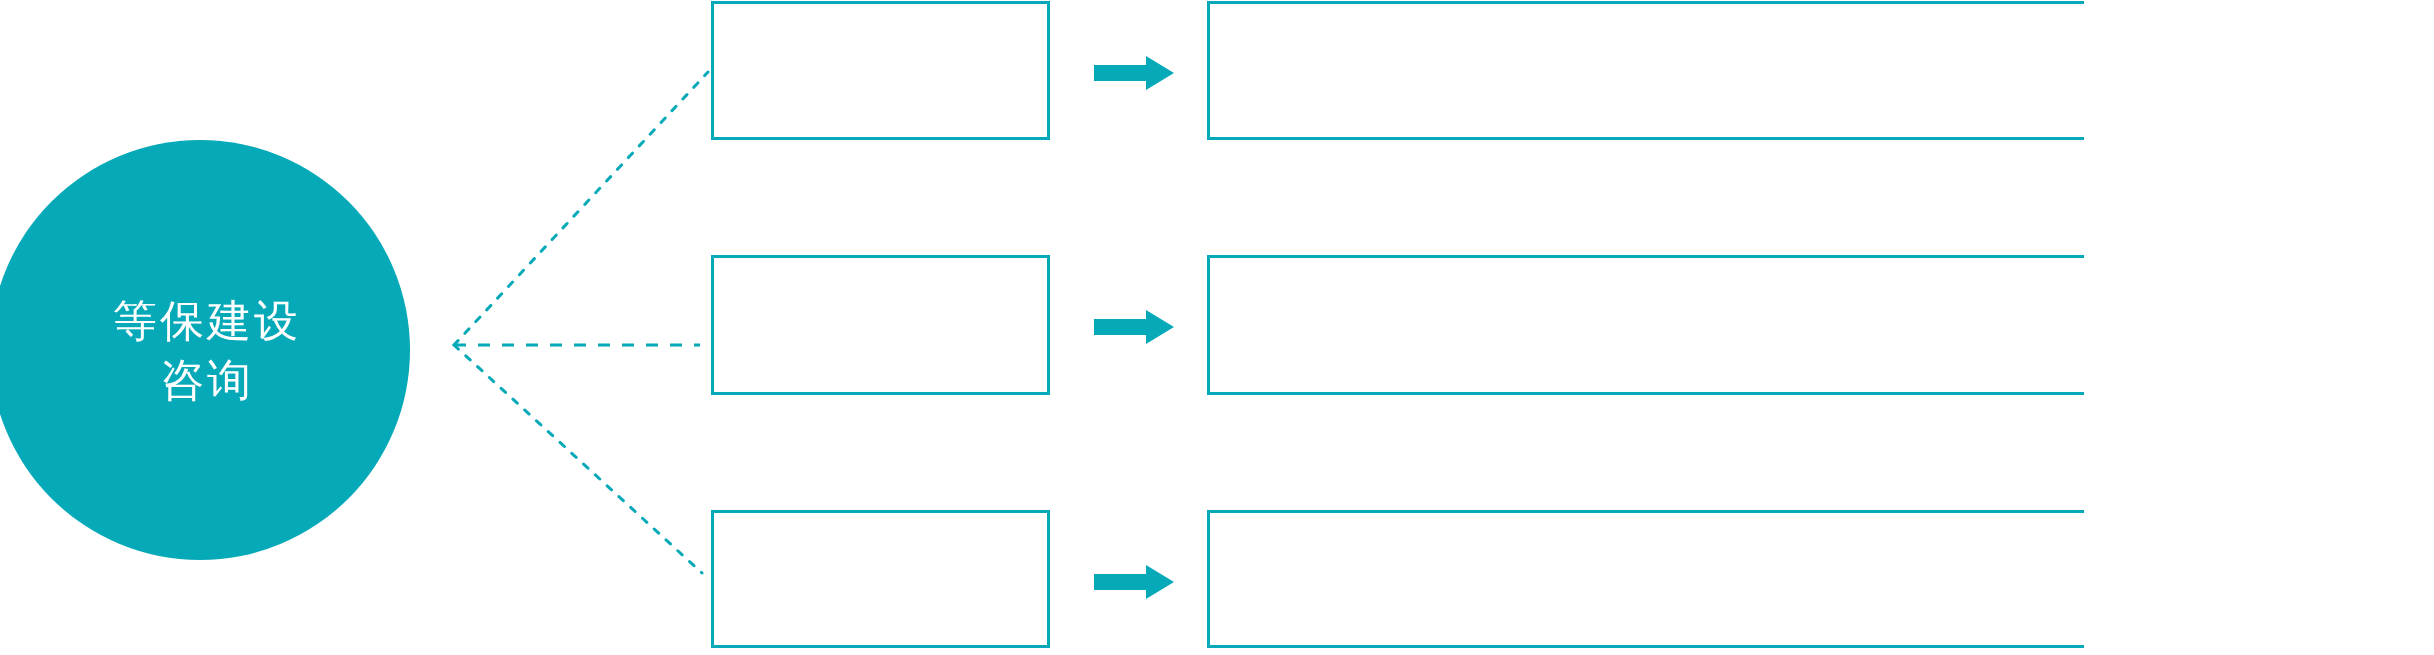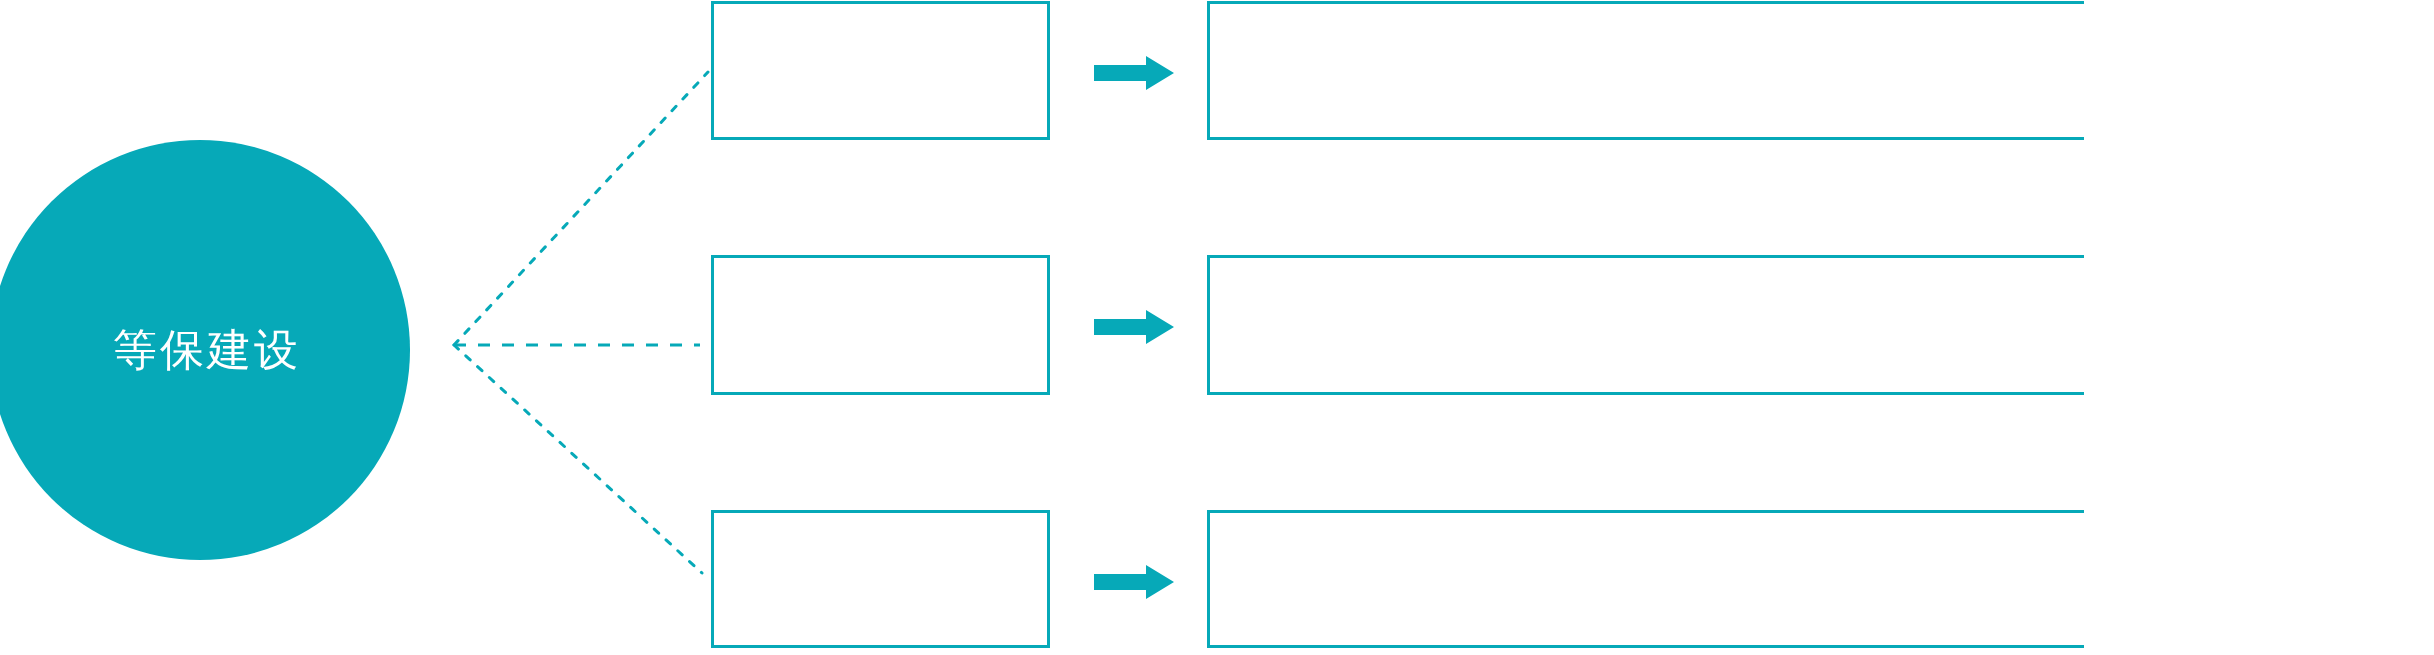--- a/index.html
+++ b/index.html
@@ -103,20 +103,21 @@
 <div id="diagram-root">
 
   <svg class="connectors" viewBox="0 0 2434 655" xmlns="http://www.w3.org/2000/svg">
     <line x1="454" y1="345" x2="708" y2="72" stroke="#06a9b8" stroke-width="3" stroke-dasharray="6 10" stroke-linecap="round"></line>
     <line x1="454" y1="345" x2="700" y2="345" stroke="#06a9b8" stroke-width="3" stroke-dasharray="12 12" stroke-linecap="butt"></line>
     <line x1="454" y1="345" x2="702" y2="573" stroke="#06a9b8" stroke-width="3" stroke-dasharray="6 10" stroke-linecap="round"></line>
   </svg>
 
   <div class="hub-circle">
     <div class="hub-line">等保建设</div>
+    <div class="hub-line">咨询</div>
   </div>
 
   <div class="row" style="top:0;">
     <div class="box box-small" style="top:1px; height:139px;"></div>
 
     <div class="arrow" style="top:56px;">
       <svg viewBox="0 0 80 34" xmlns="http://www.w3.org/2000/svg">
         <polygon points="0,9 52,9 52,0 80,17 52,34 52,25 0,25" fill="#06a9b8"></polygon>
       </svg>
     </div>

